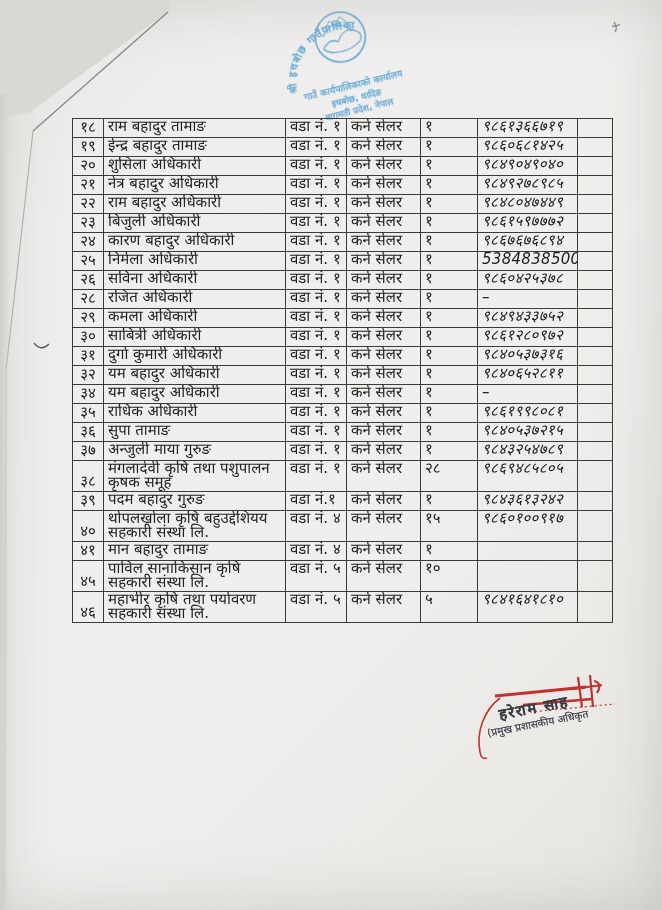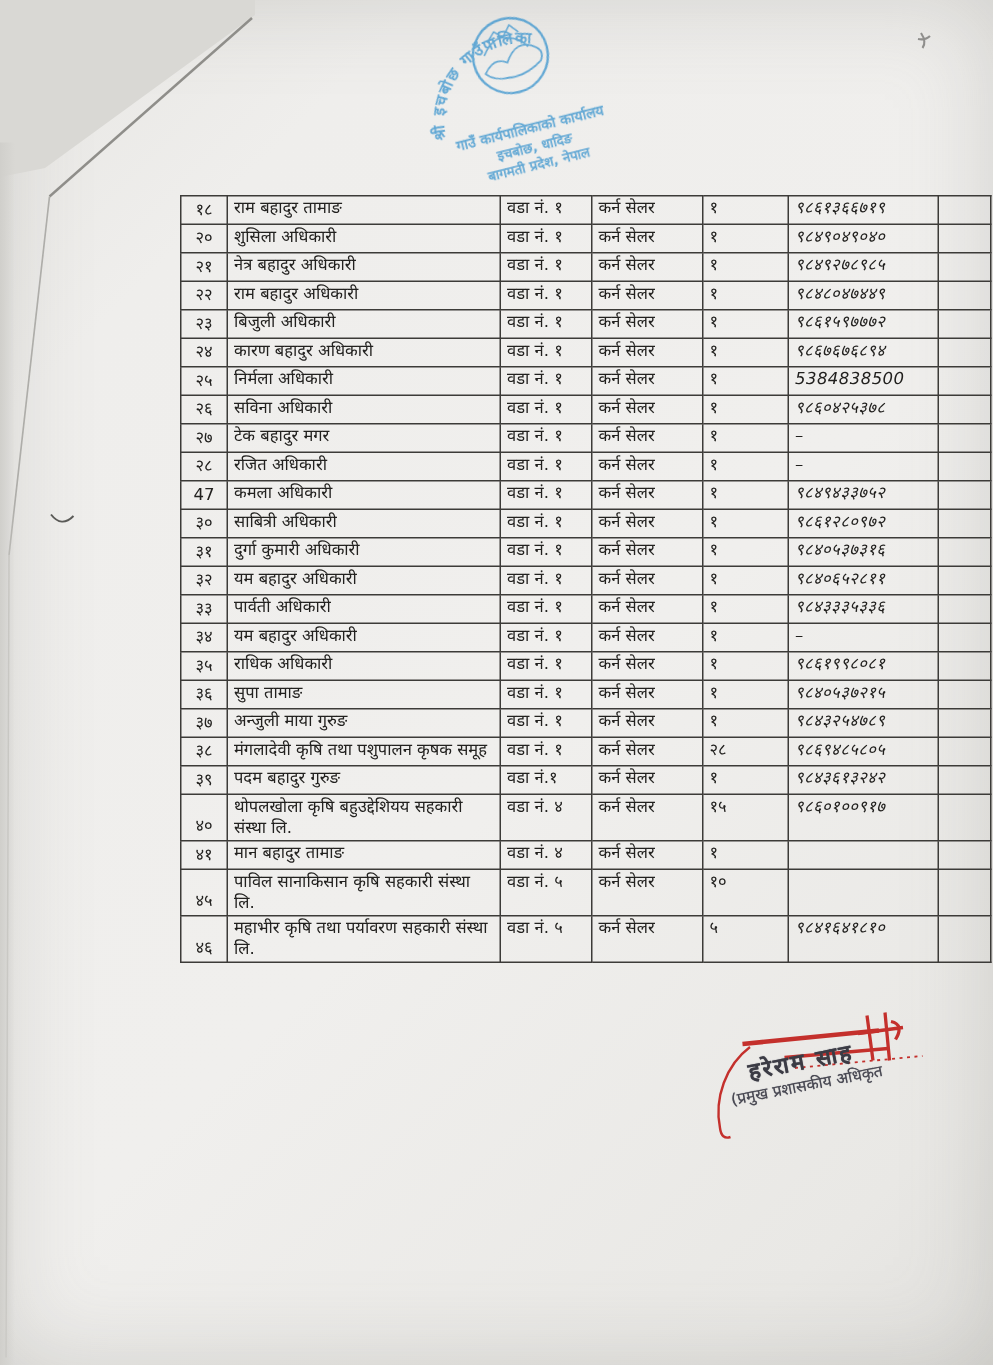--- a/index.html
+++ b/index.html
@@ -15,23 +15,23 @@
   }
   
   .fold-triangle{
     position:absolute;left:0;top:0;width:175px;height:118px;
     clip-path:polygon(0 0,170px 0,170px 10px,30px 112px,0 118px);
     background:#d9d8d4;
   }
   .fold-line{position:absolute;left:0;top:0;pointer-events:none;}
   
   .doc-table{
-    position:absolute;left:72px;top:130px;width:540px;
+    position:absolute;left:72px;top:118px;width:540px;
     border-collapse:collapse;table-layout:fixed;
-    font-size:11px;color:#22211f;margin-left:48px;
+    font-size:15px;color:#22211f;
   }
   .doc-table td{
     border:1.3px solid #3c3b38;
     padding:1px 4px 2px 4px;
     height:14px;line-height:13.5px;
     vertical-align:top;
     overflow:hidden;
     font-family:"DejaVu Sans",sans-serif;
   }
   .doc-table td.c-sn{vertical-align:bottom;text-align:center;padding-bottom:3px;}
@@ -114,20 +114,29 @@
     <tr>
       <td class="c-sn">१८</td>
       <td class="c-name">राम बहादुर तामाङ</td>
       <td class="c-ward">वडा नं. १</td>
       <td class="c-type">कर्न सेलर</td>
       <td class="c-qty">१</td>
       <td class="c-phone">९८६१३६६७१९</td>
       <td class="c-blank"></td>
     </tr>
 
+    <tr>
+      <td class="c-sn">१९</td>
+      <td class="c-name">ईन्द्र बहादुर तामाङ</td>
+      <td class="c-ward">वडा नं. १</td>
+      <td class="c-type">कर्न सेलर</td>
+      <td class="c-qty">१</td>
+      <td class="c-phone">९८६०६८१४२५</td>
+      <td class="c-blank"></td>
+    </tr>
 
     <tr>
       <td class="c-sn">२०</td>
       <td class="c-name">शुसिला अधिकारी</td>
       <td class="c-ward">वडा नं. १</td>
       <td class="c-type">कर्न सेलर</td>
       <td class="c-qty">१</td>
       <td class="c-phone">९८४९०४९०४०</td>
       <td class="c-blank"></td>
     </tr>
@@ -185,42 +194,33 @@
     <tr>
       <td class="c-sn">२६</td>
       <td class="c-name">सविना अधिकारी</td>
       <td class="c-ward">वडा नं. १</td>
       <td class="c-type">कर्न सेलर</td>
       <td class="c-qty">१</td>
       <td class="c-phone">९८६०४२५३७८</td>
       <td class="c-blank"></td>
     </tr>
 
-    <tr>
-      <td class="c-sn">२७</td>
-      <td class="c-name">टेक बहादुर मगर</td>
-      <td class="c-ward">वडा नं. १</td>
-      <td class="c-type">कर्न सेलर</td>
-      <td class="c-qty">१</td>
-      <td class="c-phone">–</td>
-      <td class="c-blank"></td>
-    </tr>
 
     <tr>
       <td class="c-sn">२८</td>
       <td class="c-name">रजित अधिकारी</td>
       <td class="c-ward">वडा नं. १</td>
       <td class="c-type">कर्न सेलर</td>
       <td class="c-qty">१</td>
       <td class="c-phone">–</td>
       <td class="c-blank"></td>
     </tr>
 
     <tr>
-      <td class="c-sn">47</td>
+      <td class="c-sn">२९</td>
       <td class="c-name">कमला अधिकारी</td>
       <td class="c-ward">वडा नं. १</td>
       <td class="c-type">कर्न सेलर</td>
       <td class="c-qty">१</td>
       <td class="c-phone">९८४९४३३७५२</td>
       <td class="c-blank"></td>
     </tr>
 
     <tr>
       <td class="c-sn">३०</td>
@@ -245,29 +245,20 @@
     <tr>
       <td class="c-sn">३२</td>
       <td class="c-name">यम बहादुर अधिकारी</td>
       <td class="c-ward">वडा नं. १</td>
       <td class="c-type">कर्न सेलर</td>
       <td class="c-qty">१</td>
       <td class="c-phone">९८४०६५२८११</td>
       <td class="c-blank"></td>
     </tr>
 
-    <tr>
-      <td class="c-sn">३३</td>
-      <td class="c-name">पार्वती अधिकारी</td>
-      <td class="c-ward">वडा नं. १</td>
-      <td class="c-type">कर्न सेलर</td>
-      <td class="c-qty">१</td>
-      <td class="c-phone">९८४३३३५३३६</td>
-      <td class="c-blank"></td>
-    </tr>
 
     <tr>
       <td class="c-sn">३४</td>
       <td class="c-name">यम बहादुर अधिकारी</td>
       <td class="c-ward">वडा नं. १</td>
       <td class="c-type">कर्न सेलर</td>
       <td class="c-qty">१</td>
       <td class="c-phone">–</td>
       <td class="c-blank"></td>
     </tr>

